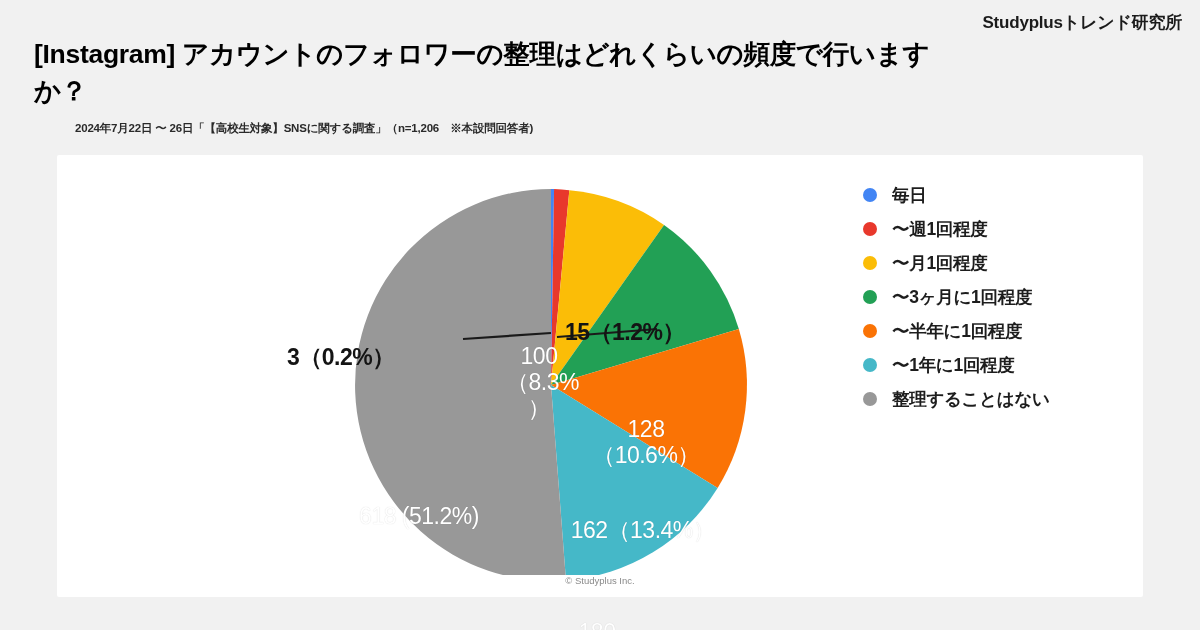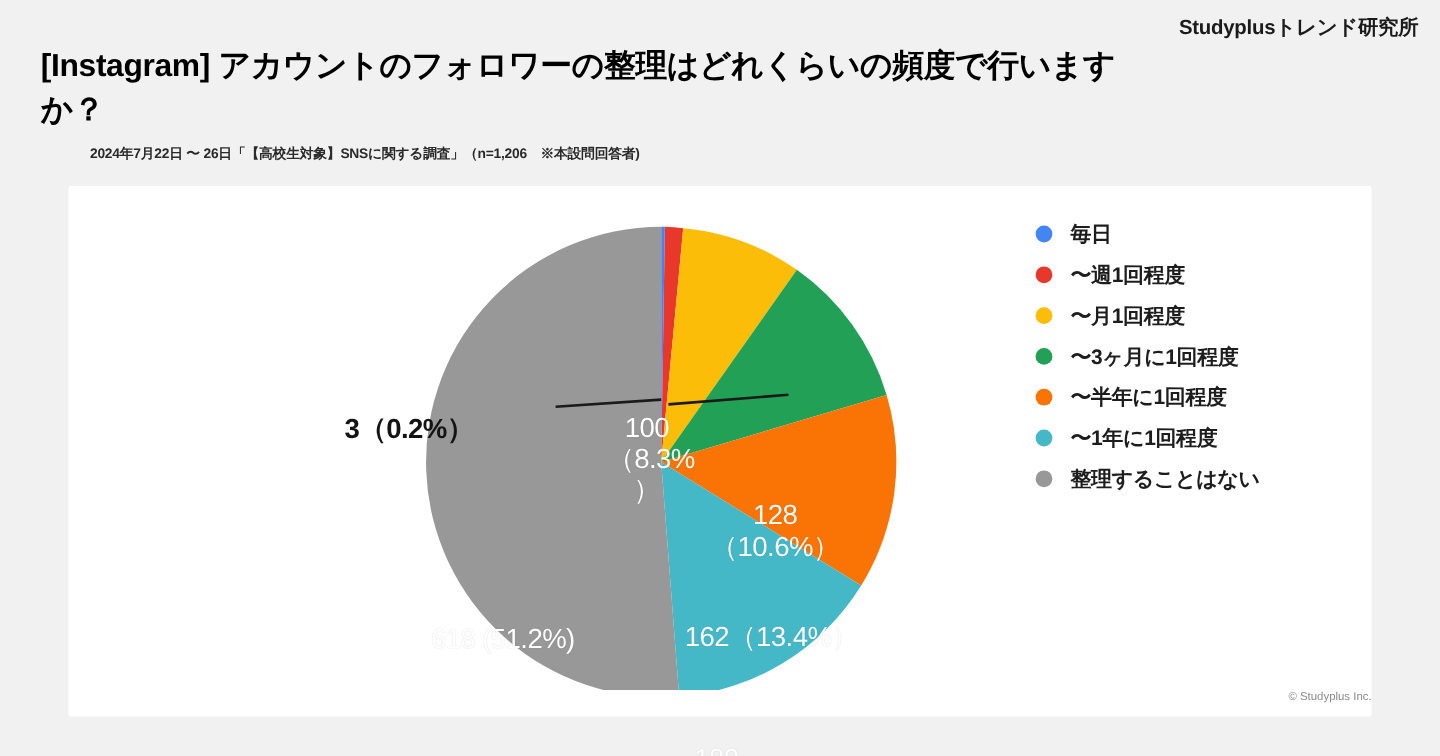--- a/index.html
+++ b/index.html
@@ -61,21 +61,21 @@
     width: 1086px;
     height: 442px;
     background: #ffffff;
     border-radius: 2px;
   }
   .copyright {
     position: absolute;
     left: 0;
     right: 0;
     bottom: 11px;
-    text-align: right;
+    text-align: center;
     font-size: 9.5px;
     color: #8a8a8a;
   }
   
   .chart-wrap {
     position: absolute;
     left: 0;
     top: 0;
     width: 1086px;
     height: 442px;
@@ -94,21 +94,21 @@
     line-height: 1.14;
     letter-spacing: -0.5px;
     text-align: center;
     white-space: pre-line;
     text-shadow: 0 0 1px rgba(0,0,0,0.18);
   }
   .lbl-yellow { left: 449px; top: 188px; width: 66px; }
   .lbl-green  { left: 519px; top: 261px; width: 140px; }
   .lbl-orange { left: 476px; top: 362px; width: 220px; }
   .lbl-teal   { left: 465px; top: 464px; width: 150px; }
-  .lbl-gray   { left: 247px; top: 364px; width: 230px; }
+  .lbl-gray   { left: 247px; top: 348px; width: 230px; }
   
   .callout {
     position: absolute;
     color: #141414;
     font-weight: 700;
     font-size: 23px;
     letter-spacing: -0.5px;
     white-space: nowrap;
   }
   .callout-left  { left: 230px; top: 164px; margin-top: 23px; }
@@ -178,20 +178,21 @@
           <path fill="#989898" d="M 314 240 L 328.99 435.43 A 196 196 0 1 1 314 44 Z"></path>
         </g>
       </svg>
 
       <svg class="leader" width="1086" height="442">
         <line x1="406" y1="184" x2="494" y2="178" stroke="#1a1a1a" stroke-width="2.2"></line>
         <line x1="500" y1="182" x2="600" y2="174" stroke="#1a1a1a" stroke-width="2.2"></line>
       </svg>
 
       <div class="callout callout-left">3（0.2%）</div>
+      <div class="callout callout-right">15（1.2%）</div>
 
       <div class="slice-label lbl-yellow">100
 （8.3%
 ）</div>
       <div class="slice-label lbl-green">128
 （10.6%）</div>
       <div class="slice-label lbl-orange">162（13.4%）</div>
       <div class="slice-label lbl-teal">180
 （14.9%）</div>
       <div class="slice-label lbl-gray">618 (51.2%)</div>

